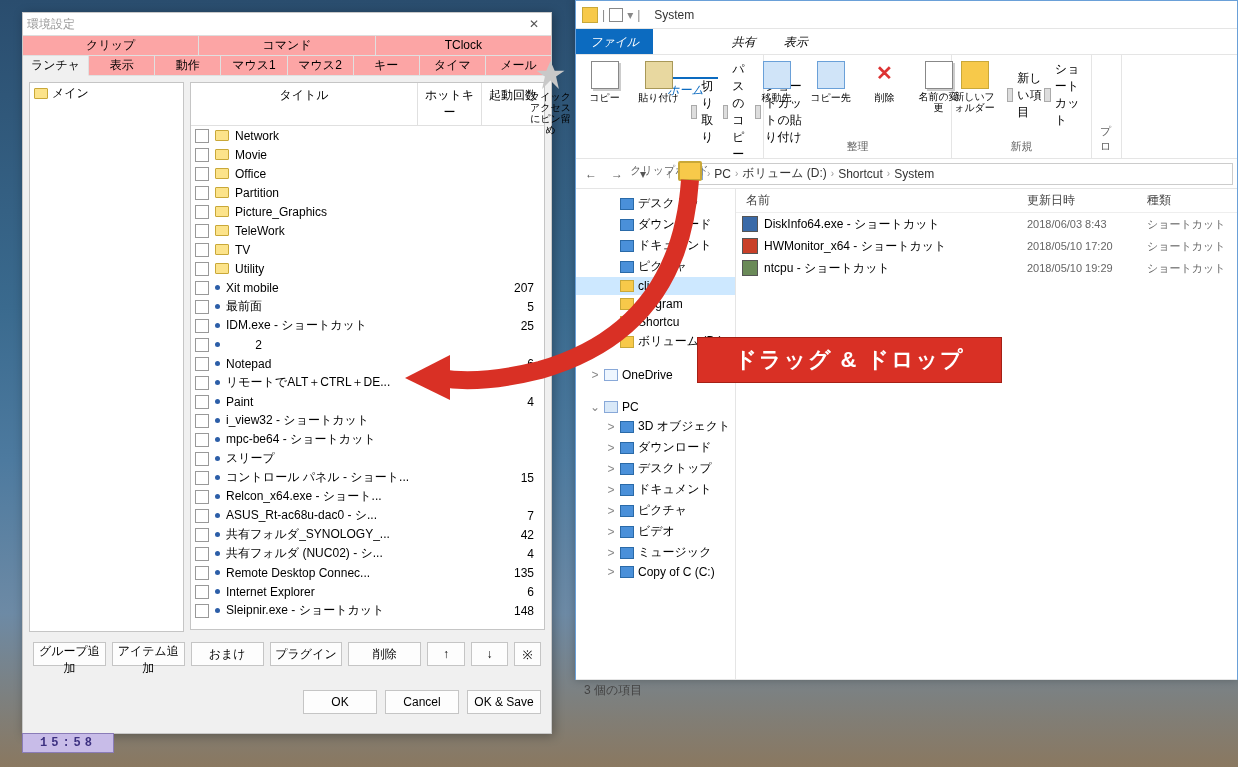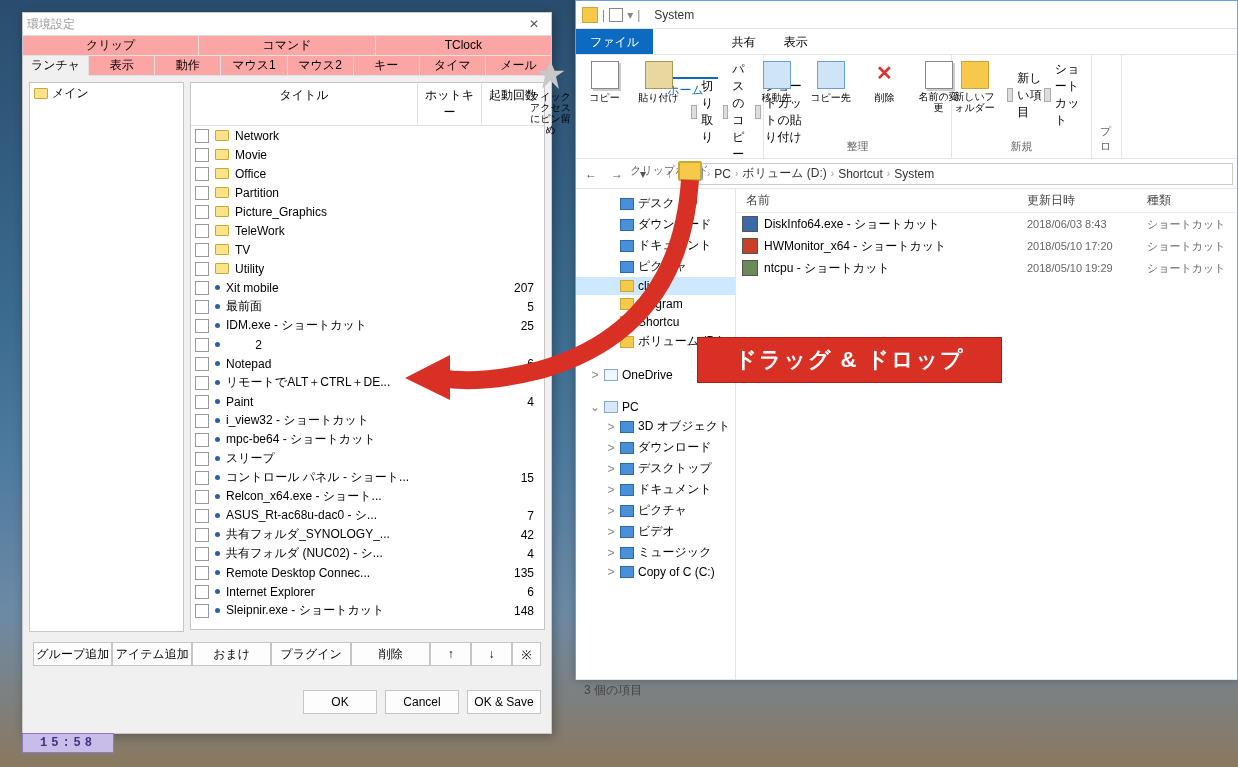--- a/index.html
+++ b/index.html
@@ -27,34 +27,34 @@
 .lh-title { flex: 1; padding: 4px 8px; border-right: 1px solid #e0e0e0; text-align: center; }
 .lh-hotkey { width: 64px; padding: 4px 4px; border-right: 1px solid #e0e0e0; text-align: center; }
 .lh-count { width: 62px; padding: 4px 4px; text-align: center; }
 .list-rows { flex: 1; overflow-y: scroll; }
 .list-row { display: flex; align-items: center; height: 19px; padding: 0 4px; }
 .lr-check { width: 14px; height: 14px; border: 1px solid #999; margin-right: 6px; }
 .lr-bullet { width: 5px; height: 5px; background: #2c5ea8; border-radius: 50%; margin-right: 6px; }
 .lr-title { flex: 1; white-space: nowrap; overflow: hidden; text-overflow: ellipsis; }
 .lr-count { width: 42px; text-align: right; padding-right: 6px; }
 
-.button-row { display: flex; padding: 6px 10px; }
+.button-row { display: flex; gap: 6px; padding: 6px 10px; }
 .dlg-btn { flex: 1; height: 24px; background: #fdfdfd; border: 1px solid #c5c5c5; cursor: pointer; font-size: 12px; }
 .button-row2 { display: flex; justify-content: flex-end; gap: 8px; padding: 18px 10px 8px 10px; }
 .dlg-btn2 { width: 74px; height: 24px; background: #fdfdfd; border: 1px solid #c5c5c5; cursor: pointer; font-size: 12px; }
 
 
 .explorer { position: absolute; left: 575px; top: 0; width: 663px; height: 680px; background: #fff; border: 1px solid #6aa0d8; box-shadow: 0 0 8px rgba(0,0,0,0.25); }
 .exp-title { height: 28px; display: flex; align-items: center; background: #fff; border-bottom: 1px solid #e5e5e5; }
 .exp-qat { display: flex; align-items: center; gap: 4px; padding: 0 6px; }
 .qat-ico { width: 16px; height: 16px; background: #f7c94a; border: 1px solid #c9a838; }
 .exp-titletext { margin-left: 8px; color: #333; }
 
 .exp-ribtabs { display: flex; height: 26px; border-bottom: 1px solid #e5e5e5; }
-.rib-tab { padding: 0 14px; line-height: 26px; cursor: pointer; }
+.rib-tab { padding: 0 14px; line-height: 26px; cursor: pointer; font-style: italic; }
 .rib-tab.file { background: #0c6bc0; color: #fff; }
 .rib-tab.active { border-bottom: 2px solid #0c6bc0; color: #0c6bc0; margin-top: 48px; }
 
 .exp-ribbon { display: flex; border-bottom: 1px solid #e5e5e5; height: 104px; }
 .rib-group { border-right: 1px solid #e5e5e5; padding: 4px 8px; display: flex; flex-direction: column; align-items: center; position: relative; }
 .rib-icons { display: flex; gap: 10px; flex: 1; align-items: flex-start; padding-top: 2px; }
 .rib-bigbtn { display: flex; flex-direction: column; align-items: center; gap: 2px; cursor: pointer; width: 44px; }
 .rib-bigbtn .ico { width: 28px; height: 28px; }
 .rib-smallcol { display: flex; flex-direction: row; gap: 2px; }
 .rib-smallbtn { display: flex; align-items: center; gap: 4px; font-size: 11px; cursor: pointer; }

